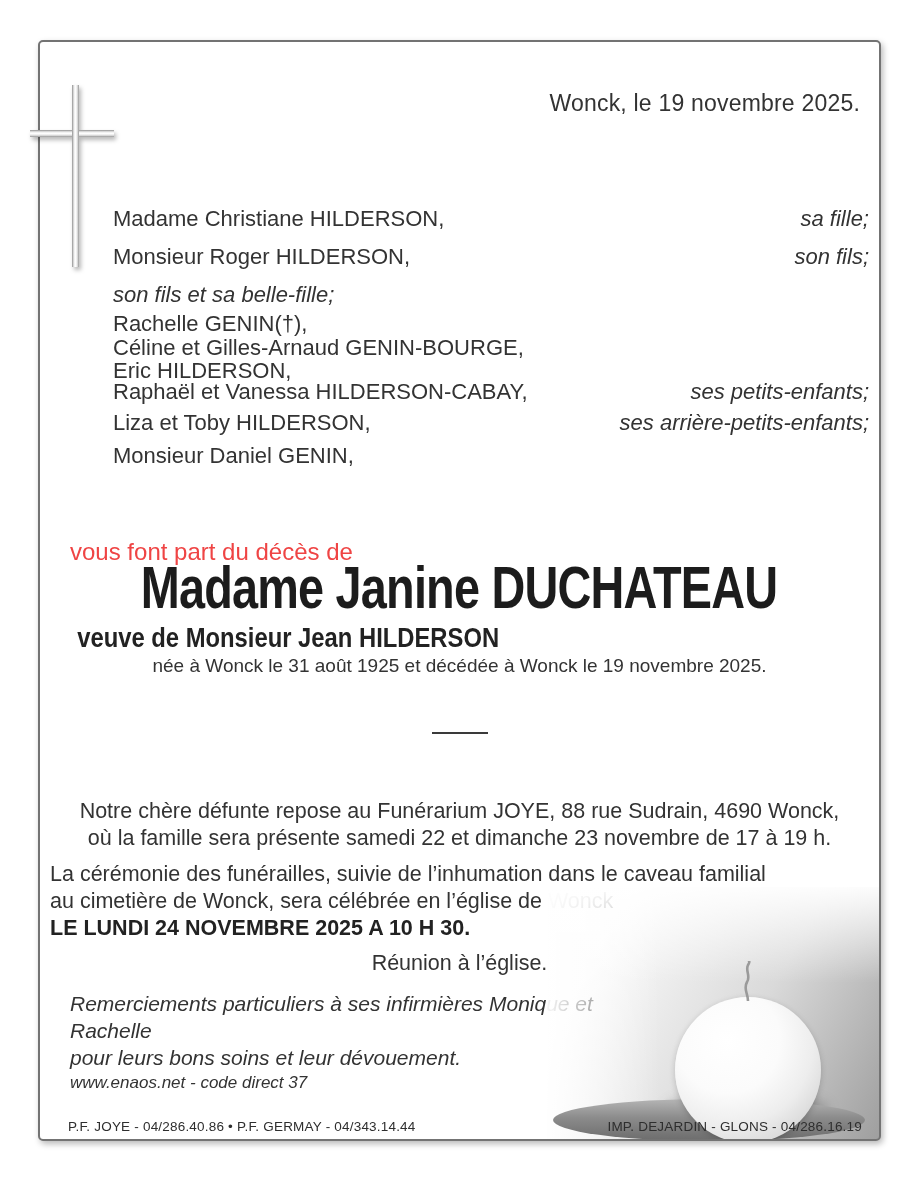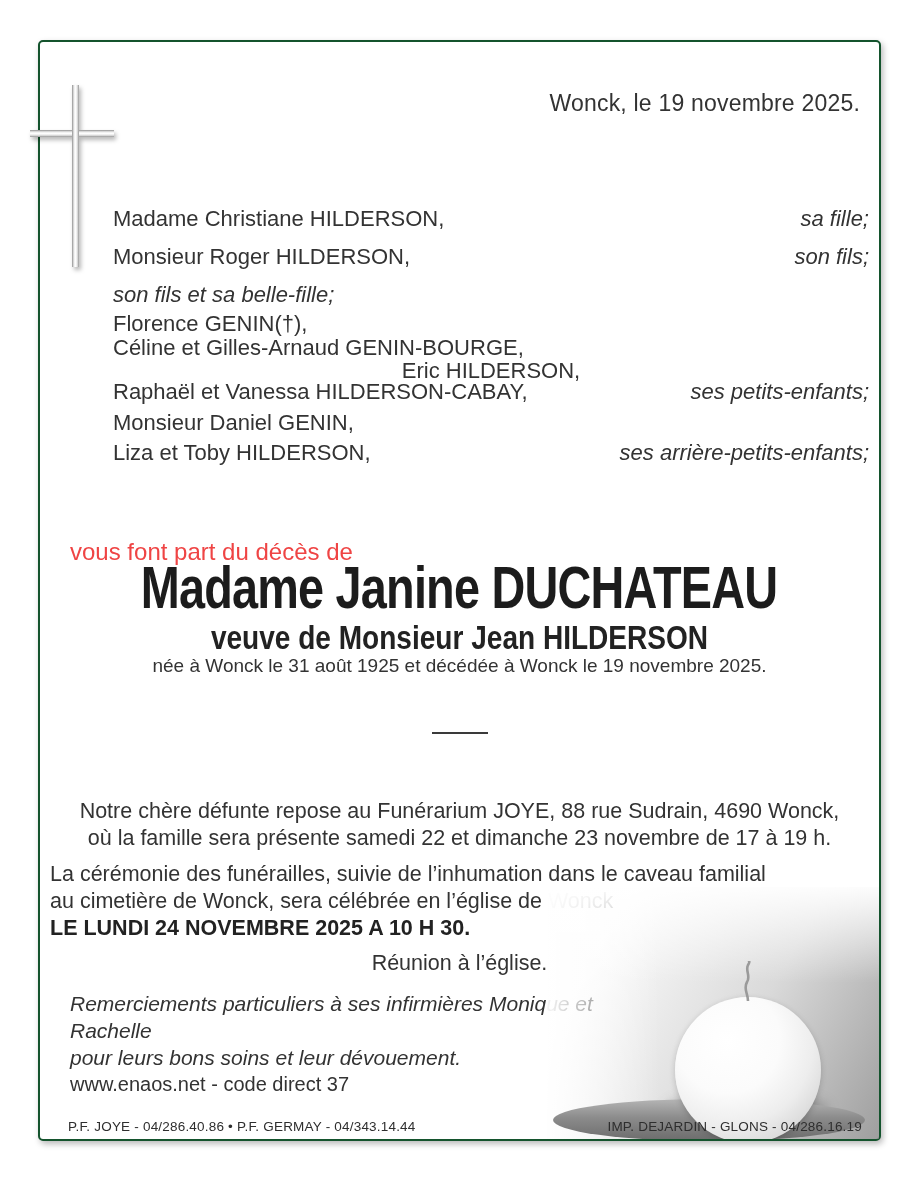--- a/index.html
+++ b/index.html
@@ -8,21 +8,21 @@
     background:#ffffff;
     position:relative;
     font-family:"Liberation Sans","DejaVu Sans",sans-serif;
     color:#2b2b2b;
     overflow:hidden;
   }
   .page{
     position:absolute;
     left:38px;top:40px;
     width:839px;height:1097px;
-    border:2px solid #14532d;
+    border:2px solid #737373;
     border-radius:5px;
     background:#ffffff;
     box-shadow:2px 3px 6px rgba(0,0,0,0.28);
   }
   
   .cross{
     position:absolute;left:30px;top:85px;width:90px;height:185px;
     filter:drop-shadow(2px 3px 2px rgba(0,0,0,0.28));
     z-index:5;
   }
@@ -44,37 +44,37 @@
   }
   .family-row{
     display:flex;justify-content:space-between;align-items:baseline;
     font-size:22px;line-height:24px;color:#333;
   }
   .family-row .relation{font-style:italic;white-space:nowrap;}
   .family-row.r1,.family-row.r2{margin-bottom:14px;}
   .family-row.r3{margin-bottom:5px;}
   .family-row.r4,.family-row.r5{line-height:23px;margin-bottom:1px;}
   .family-row.r5{margin-bottom:0px;}
-  .family-row.r6{line-height:23px;margin-bottom:-2px;justify-content:center;}
+  .family-row.r6{line-height:23px;margin-bottom:-2px;}
   .family-row.r7{line-height:23px;margin-bottom:8px;}
   .family-row.r8{margin-bottom:9px;}
   .family-row.r9{margin-bottom:6px;}
   .intro-line{
     position:absolute;top:496px;left:30px;
     font-size:24px;color:#ef4444;
   }
   .deceased-title{
     position:absolute;top:516px;left:0;right:0;
     text-align:center;font-size:60px;line-height:60px;
     font-weight:bold;color:#1c1c1c;letter-spacing:-1px;white-space:nowrap;
   }
   .deceased-title .squeeze{display:inline-block;transform:scaleX(0.78);transform-origin:center;}
   .deceased-subtitle{
     position:absolute;top:582px;left:0;right:0;
-    text-align:center;font-size:33px;line-height:28px;font-weight:bold;color:#222;white-space:nowrap;
+    text-align:left;font-size:28px;line-height:28px;font-weight:bold;color:#222;white-space:nowrap;
   }
   .deceased-subtitle .squeeze{display:inline-block;transform:scaleX(0.85);transform-origin:center;}
   .life-line{
     position:absolute;top:613px;left:0;right:0;
     text-align:center;font-size:19px;color:#333;
   }
   .dash-sep{
     position:absolute;top:690px;left:50%;margin-left:-28px;
     width:56px;height:2px;background:#3a3a3a;
   }
@@ -90,21 +90,21 @@
   .meeting-line{
     position:absolute;top:909px;left:0;right:0;
     text-align:center;font-size:21.5px;color:#333;
   }
   .thanks{
     position:absolute;top:948px;left:30px;right:240px;
     font-style:italic;font-size:21px;line-height:27px;color:#333;
   }
   .website-line{
     position:absolute;top:1031px;left:30px;
-    font-size:20px;color:#333;text-align:center;
+    font-style:italic;font-size:17px;color:#333;text-align:center;
   }
   .footer{
     position:absolute;left:28px;right:17px;bottom:5px;
     display:flex;justify-content:space-between;align-items:baseline;
     font-size:13.5px;color:#2e2e2e;letter-spacing:0.2px;
     z-index:3;
   }
   
   .candle-area{
     position:absolute;right:0;bottom:0;width:332px;height:252px;
@@ -144,42 +144,42 @@
       <span class="relation">sa fille;</span>
     </div>
     <div class="family-row r2">
       <span>Monsieur Roger HILDERSON,</span>
       <span class="relation">son fils;</span>
     </div>
     <div class="family-row r3">
       <span class="relation">son fils et sa belle-fille;</span>
     </div>
     <div class="family-row r4">
-      <span>Florence GENIN(†),</span>
+      <span>Rachelle GENIN(†),</span>
       <span class="relation"></span>
     </div>
     <div class="family-row r5">
       <span>Céline et Gilles-Arnaud GENIN-BOURGE,</span>
       <span class="relation"></span>
     </div>
     <div class="family-row r6">
       <span>Eric HILDERSON,</span>
       <span class="relation"></span>
     </div>
     <div class="family-row r7">
       <span>Raphaël et Vanessa HILDERSON-CABAY,</span>
       <span class="relation">ses petits-enfants;</span>
     </div>
-    <div class="family-row r9">
-      <span>Monsieur Daniel GENIN,</span>
-      <span class="relation"></span>
-    </div>
     <div class="family-row r8">
       <span>Liza et Toby HILDERSON,</span>
       <span class="relation">ses arrière-petits-enfants;</span>
+    </div>
+    <div class="family-row r9">
+      <span>Monsieur Daniel GENIN,</span>
+      <span class="relation"></span>
     </div>
   </div>
 
   <div class="intro-line">vous font part du décès de</div>
 
   <div class="deceased-title">
     <span class="squeeze">Madame Janine DUCHATEAU</span>
   </div>
 
   <div class="deceased-subtitle">

